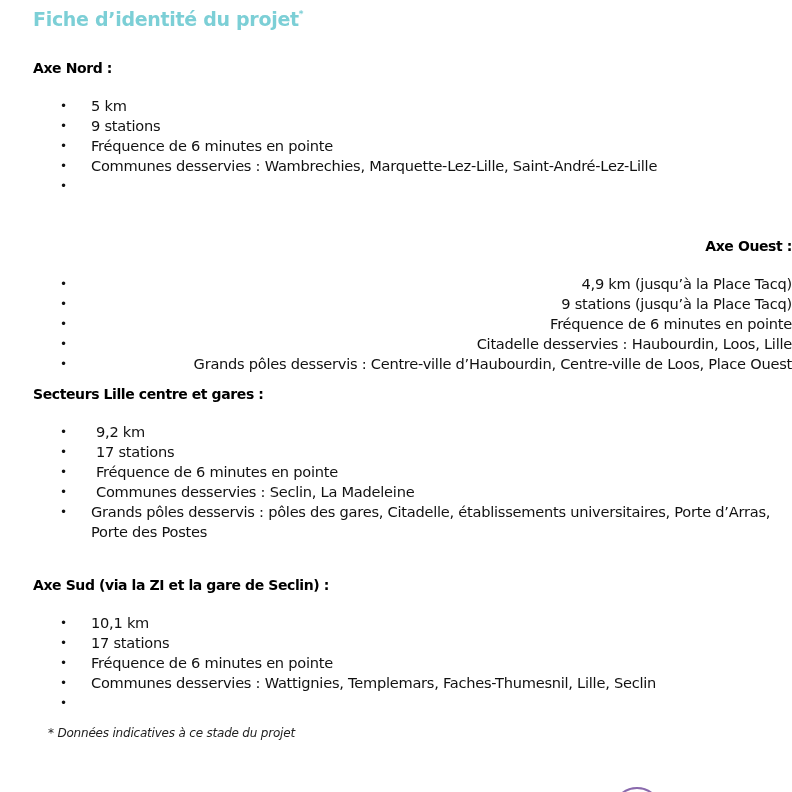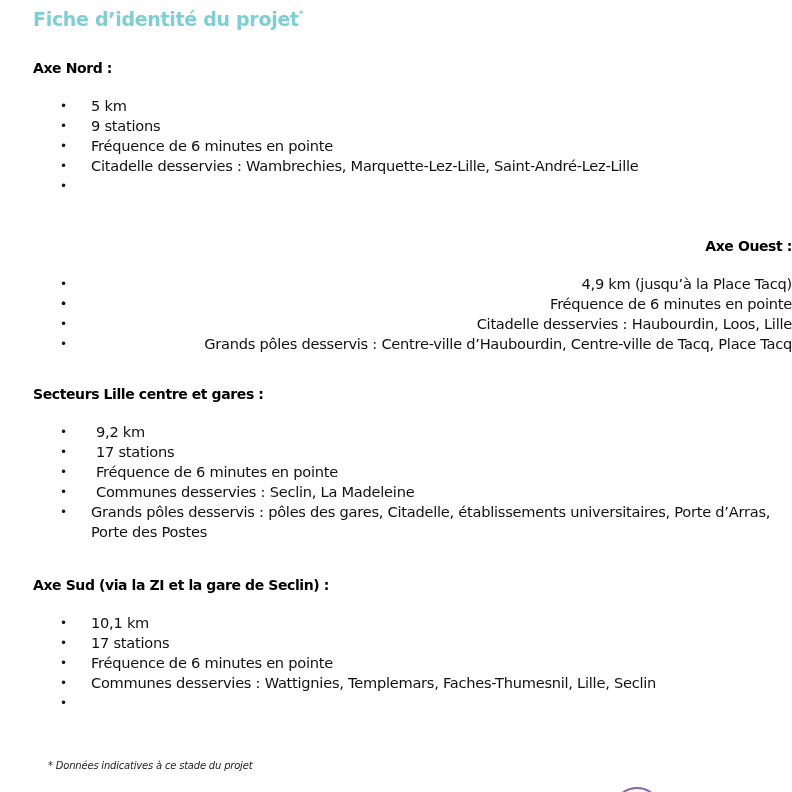--- a/index.html
+++ b/index.html
@@ -66,23 +66,23 @@
       top: 0;
       font-size: 12px;
       line-height: 20px;
     }
     ul.items li.indent .text {
       padding-left: 5px;
     }
     .footnote {
       position: absolute;
       left: 48px;
-      top: 760px;
+      top: 726px;
       font-style: italic;
-      font-size: 10px;
+      font-size: 12px;
       color: #222;
       letter-spacing: -0.2px;
       white-space: nowrap;
     }
     .deco-arc {
       position: absolute;
       left: 612px;
       top: 787px;
       width: 50px;
       height: 50px;
@@ -95,33 +95,33 @@
 <body>
 
 <div class="page-title"><span>Fiche d’identité du projet</span><sup>*</sup></div>
 
 <div class="section" style="top:58px;">
   <div class="section-heading">Axe Nord :</div>
   <ul class="items">
     <li><span class="bullet">•</span><span class="text">5 km</span></li>
     <li><span class="bullet">•</span><span class="text">9 stations</span></li>
     <li><span class="bullet">•</span><span class="text">Fréquence de 6 minutes en pointe</span></li>
-    <li><span class="bullet">•</span><span class="text">Citadelle desservies : Wambrechies, Marquette-Lez-Lille, Saint-André-Lez-Lille</span></li>
+    <li><span class="bullet">•</span><span class="text">Communes desservies : Wambrechies, Marquette-Lez-Lille, Saint-André-Lez-Lille</span></li>
     <li style="padding-right:80px;"><span class="bullet">•</span></li>
   </ul>
 </div>
 
 <div class="section" style="top:236px;text-align:right;">
   <div class="section-heading">Axe Ouest :</div>
   <ul class="items">
     <li><span class="bullet">•</span><span class="text">4,9 km (jusqu’à la Place Tacq)</span></li>
-    <li><span class="bullet">•</span></li>
+    <li><span class="bullet">•</span><span class="text">9 stations (jusqu’à la Place Tacq)</span></li>
     <li><span class="bullet">•</span><span class="text">Fréquence de 6 minutes en pointe</span></li>
     <li><span class="bullet">•</span><span class="text">Citadelle desservies : Haubourdin, Loos, Lille</span></li>
-    <li style="white-space:nowrap;"><span class="bullet">•</span><span class="text">Grands pôles desservis : Centre-ville d’Haubourdin, Centre-ville de Tacq, Place Tacq</span></li>
+    <li style="white-space:nowrap;"><span class="bullet">•</span><span class="text">Grands pôles desservis : Centre-ville d’Haubourdin, Centre-ville de Loos, Place Ouest</span></li>
   </ul>
 </div>
 
 <div class="section" style="top:384px;">
   <div class="section-heading">Secteurs Lille centre et gares :</div>
   <ul class="items">
     <li class="indent"><span class="bullet">•</span><span class="text">9,2 km</span></li>
     <li class="indent"><span class="bullet">•</span><span class="text">17 stations</span></li>
     <li class="indent"><span class="bullet">•</span><span class="text">Fréquence de 6 minutes en pointe</span></li>
     <li class="indent"><span class="bullet">•</span><span class="text">Communes desservies : Seclin, La Madeleine</span></li>

